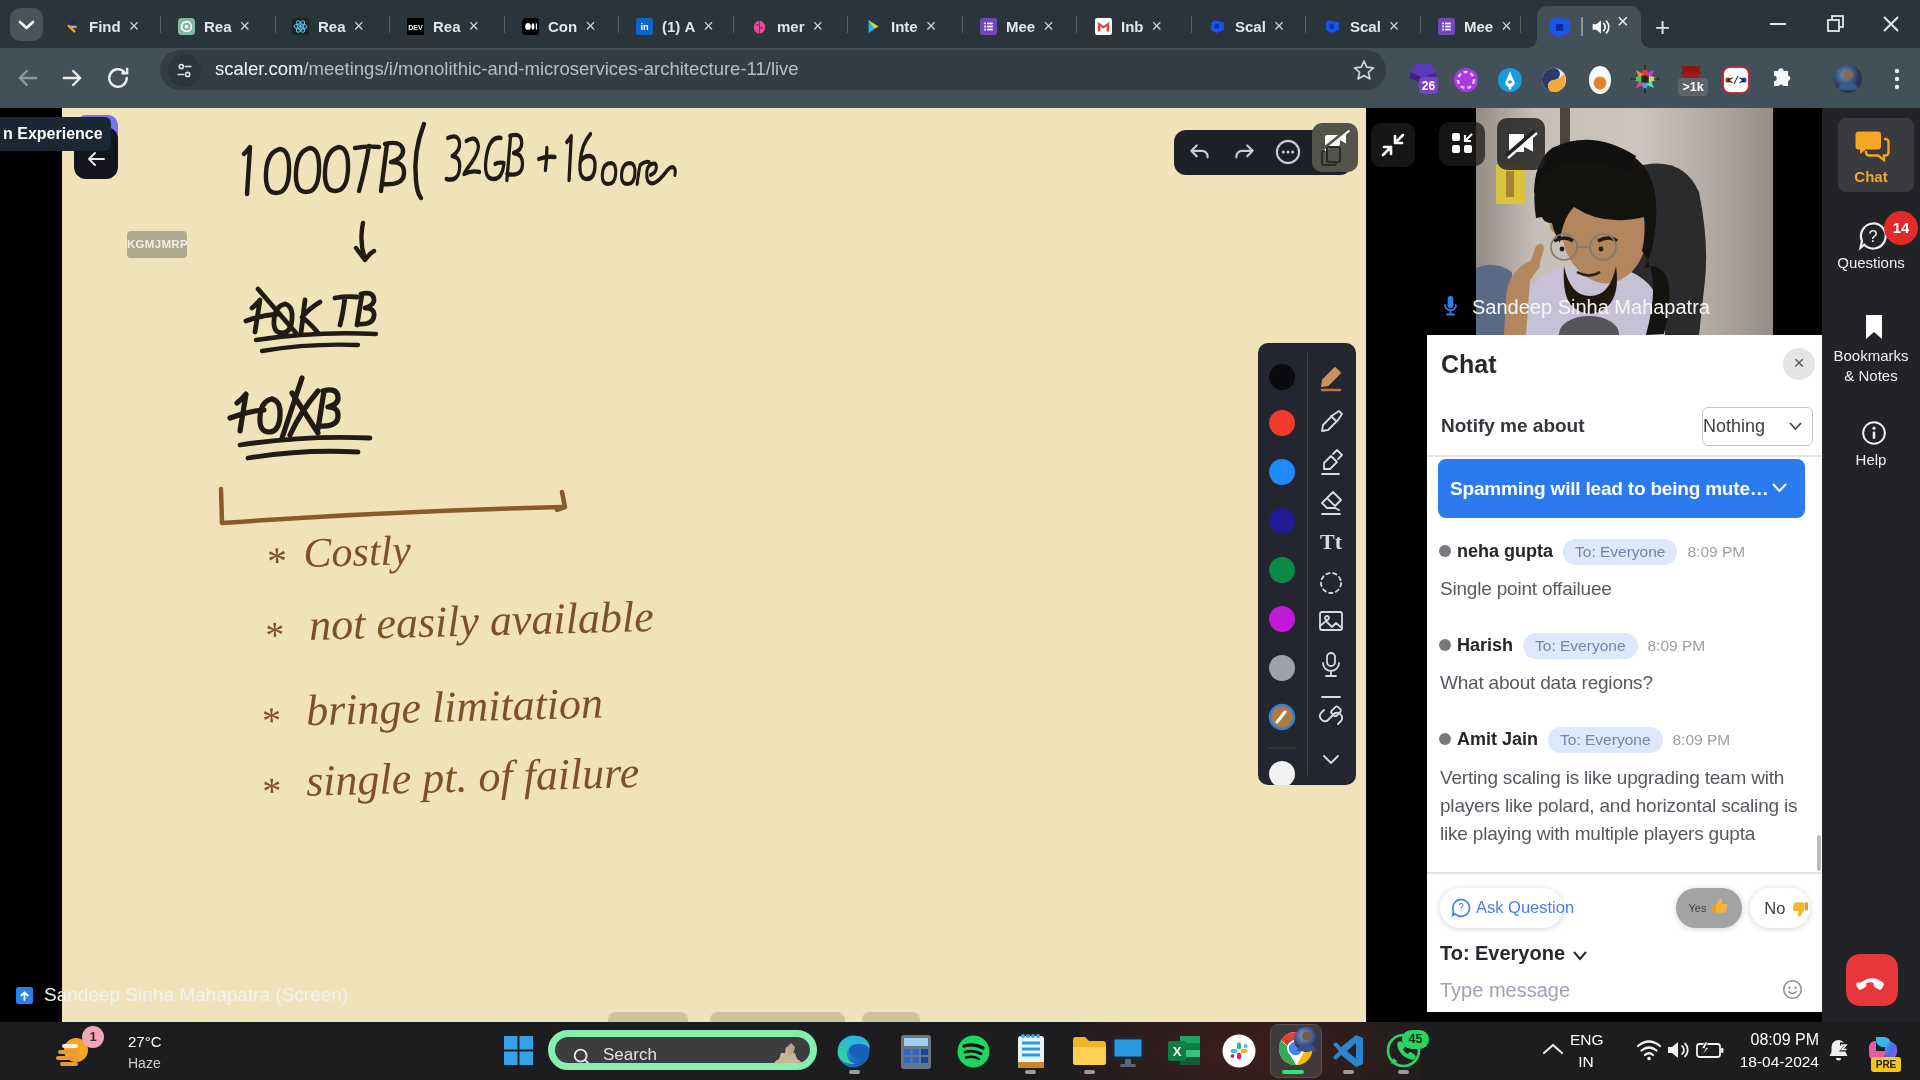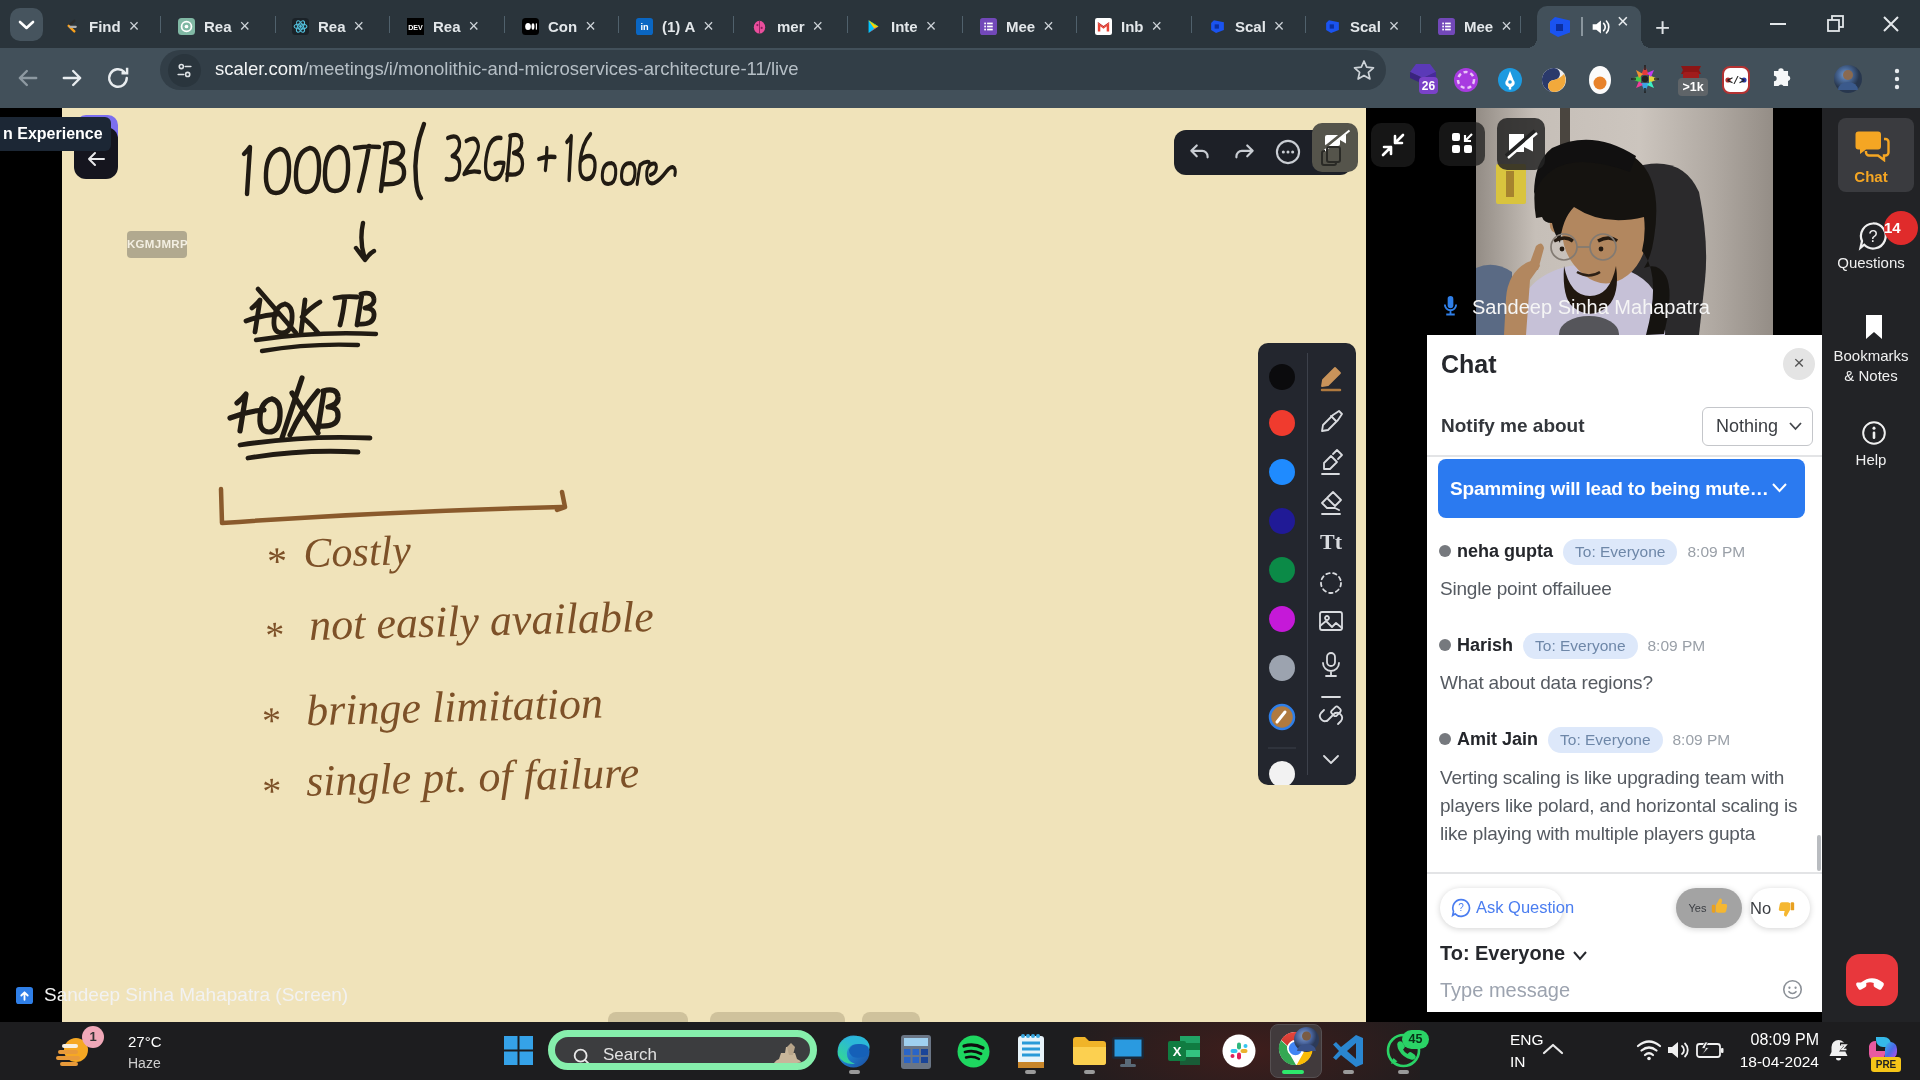--- a/index.html
+++ b/index.html
@@ -506,21 +506,21 @@
 <div class="abs" style="left:15px;top:186px"><svg width="17" height="24" viewBox="0 0 24 32">
         <rect x="8" y="2" width="8" height="17" rx="4" fill="#2f7fe8"></rect>
         <path d="M4 14 a8 8 0 0 0 16 0 M12 22 v6 M6 28 h12" stroke="#2f7fe8" stroke-width="2.6" fill="none"></path>
       </svg></div>
 <div class="abs" style="left:45px;top:188px;color:#f5f5f5;font-size:20px">Sandeep Sinha Mahapatra</div>
 </div>
 <div id="chat">
 <div class="abs" style="left:14px;top:15px;font-size:25px;font-weight:bold;color:#26282d">Chat</div>
 <div class="abs" style="left:356px;top:13px;width:32px;height:32px;border-radius:50%;background:#e4e4e4;color:#555;text-align:center;line-height:30px;font-size:19px">×</div>
 <div class="abs" style="left:14px;top:80px;font-size:19px;font-weight:bold;color:#33363b">Notify me about</div>
-<div class="abs" style="left:275px;top:72px;width:111px;height:39px;border:1.5px solid #c4c6ca;border-radius:6px;color:#3a3d42;font-size:18px;line-height:37px;padding-left:13px">Nothing<svg class="abs" style="right:10px;top:14px" width="13" height="10">
+<div class="abs" style="left:275px;top:72px;width:111px;height:39px;border:1.5px solid #c4c6ca;border-radius:6px;color:#3a3d42;font-size:18px;line-height:37px;">Nothing<svg class="abs" style="right:10px;top:14px" width="13" height="10">
         <path d="M1 1 L6.5 7 L12 1" stroke="#44474c" stroke-width="1.8" fill="none"></path>
       </svg></div>
 <div class="abs" style="left:0;top:120px;width:395px;height:1.5px;background:#e3e4e6"></div>
 <div class="abs" style="left:11px;top:124px;width:367px;height:59px;background:#2b7af0;border-radius:8px;color:#fff;font-size:19px;font-weight:bold;line-height:59px;padding-left:12px;letter-spacing:-.2px;white-space:nowrap">Spamming will lead to being mute…<svg class="abs" style="right:18px;top:24px" width="15" height="11">
         <path d="M1 1 L7.5 8 L14 1" stroke="#fff" stroke-width="2" fill="none"></path>
       </svg></div>
 <div class="abs" style="left:12px;top:204px"><span style="display:inline-block;width:12px;height:12px;border-radius:50%;background:#76797e;margin-right:6px"></span><span class="chatname">neha gupta</span><span class="pill">To: Everyone</span><span class="msgtime">8:09 PM</span></div>
 <div class="abs msgtxt" style="left:13px;top:243px">Single point offailuee</div>
 <div class="abs" style="left:12px;top:298px"><span style="display:inline-block;width:12px;height:12px;border-radius:50%;background:#76797e;margin-right:6px"></span><span class="chatname">Harish</span><span class="pill">To: Everyone</span><span class="msgtime">8:09 PM</span></div>
 <div class="abs msgtxt" style="left:13px;top:337px">What about data regions?</div>
@@ -534,21 +534,21 @@
   <svg class="abs" style="left:11px;top:10px" width="20" height="20" viewBox="0 0 24 24">
         <path d="M12 2 a10 10 0 1 1 -7 17 l-3 2 l1 -5 a10 10 0 0 1 9 -14" fill="none" stroke="#4a7df0" stroke-width="2"></path>
         <text x="12" y="16" font-size="12" fill="#4a7df0" text-anchor="middle" font-family="Liberation Sans">?</text>
       </svg>
   <span class="abs" style="left:36px;top:10px;color:#4a7df0;font-size:16.5px;white-space:nowrap">Ask Question</span>
 </div>
 <div class="abs" style="left:249px;top:553px;width:66px;height:40px;background:#a3a3a3;border-radius:20px;box-shadow:0 1px 6px rgba(0,0,0,.18);text-align:center;line-height:40px;font-size:11px;color:#3a3d42">Yes <svg width="20" height="20" viewBox="0 0 24 24" style="vertical-align:-4px">
         <path d="M7 11 l4 -7 q.5 -1.5 2 -1 q1.8 .8 1.4 3 l-.8 3.6 h5 q2.4 0 2 2.4 l-1.2 6 q-.4 2 -2.4 2 h-7 q-1.4 0 -3 -1.2 Z" fill="#f5b731"></path>
         <rect x="2.2" y="10.4" width="4.2" height="9.6" rx="1.4" fill="#e8a020"></rect>
       </svg></div>
-<div class="abs" style="left:323px;top:553px;width:60px;height:40px;background:#fff;border-radius:20px;box-shadow:0 1px 6px rgba(0,0,0,.18);text-align:left;line-height:40px;font-size:16.5px;color:#3a3d42">No <svg width="20" height="20" viewBox="0 0 24 24" style="vertical-align:-5px;transform:rotate(180deg)">
+<div class="abs" style="left:323px;top:553px;width:60px;height:40px;background:#fff;border-radius:20px;box-shadow:0 1px 6px rgba(0,0,0,.18);text-align:right;line-height:40px;font-size:16.5px;color:#3a3d42">No <svg width="20" height="20" viewBox="0 0 24 24" style="vertical-align:-5px;transform:rotate(180deg)">
         <path d="M7 11 l4 -7 q.5 -1.5 2 -1 q1.8 .8 1.4 3 l-.8 3.6 h5 q2.4 0 2 2.4 l-1.2 6 q-.4 2 -2.4 2 h-7 q-1.4 0 -3 -1.2 Z" fill="#f5b731"></path>
         <rect x="2.2" y="10.4" width="4.2" height="9.6" rx="1.4" fill="#e8a020"></rect>
       </svg></div>
 <div class="abs" style="left:13px;top:607px;font-size:20px;font-weight:bold;color:#26282d">To:</div>
 <div class="abs" style="left:48px;top:607px;font-size:20px;font-weight:bold;color:#26282d">Everyone</div>
 <svg class="abs" style="left:146px;top:616px" width="14" height="10">
       <path d="M1 1 L7 8 L13 1" stroke="#26282d" stroke-width="2" fill="none"></path>
     </svg>
 <div class="abs" style="left:13px;top:644px;font-size:20px;color:#9ca3af">Type message</div>
 <svg class="abs" style="left:355px;top:644px" width="21" height="21" viewBox="0 0 24 24">
@@ -562,21 +562,21 @@
 <div class="abs" style="left:16px;top:10px;width:76px;height:74px;background:#3a3b3f;border-radius:8px"></div>
 <svg class="abs" style="left:32px;top:20px" width="36" height="34" viewBox="0 0 24 22">
       <path d="M3 2 h13 a2 2 0 0 1 2 2 v8 a2 2 0 0 1 -2 2 h-8 l-4 3 v-3 h-1 a2 2 0 0 1 -2 -2 v-8 a2 2 0 0 1 2 -2" fill="#f5a623"></path>
       <path d="M20 7 h1 a2 2 0 0 1 2 2 v7 a2 2 0 0 1 -2 2 h-1 v3 l-4 -3 h-6 a2 2 0 0 1 -2 -2 v-1" fill="none" stroke="#f5a623" stroke-width="1.6"></path>
     </svg>
 <div class="sbitem" style="left:0;top:60px;color:#f5a623;font-weight:bold">Chat</div>
 <svg class="abs" style="left:36px;top:113px" width="30" height="30" viewBox="0 0 24 24">
       <path d="M12 2 a10 10 0 1 1 -7 17 l-3 2.5 l1.2 -5.5 a10 10 0 0 1 8.8 -14" fill="none" stroke="#f0f0f0" stroke-width="1.8"></path>
       <text x="12" y="16.5" font-size="13" fill="#f0f0f0" text-anchor="middle" font-family="Liberation Sans">?</text>
     </svg>
-<div class="abs" style="left:62px;top:103px;width:34px;height:34px;border-radius:50%;background:#e02b2b;color:#fff;font-size:15px;font-weight:bold;line-height:34px">14</div>
+<div class="abs" style="left:62px;top:103px;width:34px;height:34px;border-radius:50%;background:#e02b2b;color:#fff;font-size:15px;font-weight:bold;text-align:center;line-height:34px">14</div>
 <div class="sbitem" style="left:0;top:146px">Questions</div>
 <svg class="abs" style="left:40px;top:205px" width="24" height="28" viewBox="0 0 24 28">
       <path d="M4 2 h16 v24 l-8 -7 l-8 7 Z" fill="#fff"></path>
     </svg>
 <div class="sbitem" style="left:0;top:238px;line-height:20px">Bookmarks<br>&amp; Notes</div>
 <svg class="abs" style="left:39px;top:312px" width="26" height="26" viewBox="0 0 24 24">
       <circle cx="12" cy="12" r="10" fill="none" stroke="#f0f0f0" stroke-width="1.8"></circle>
       <circle cx="12" cy="7.5" r="1.4" fill="#f0f0f0"></circle>
       <rect x="10.8" y="10.5" width="2.4" height="7" rx="1.2" fill="#f0f0f0"></rect>
     </svg>
@@ -732,21 +732,21 @@
     </svg>
 <div class="abs" style="left:1402px;top:8px;width:27px;height:19px;border-radius:10px;background:#2ad366;color:#083318;font-size:12.5px;font-weight:bold;text-align:center;line-height:19px">45</div>
 <div class="abs" style="left:849px;top:48px;width:11px;height:3.5px;border-radius:2px;background:#9a9a9a"></div>
 <div class="abs" style="left:1025px;top:48px;width:11px;height:3.5px;border-radius:2px;background:#9a9a9a"></div>
 <div class="abs" style="left:1084px;top:48px;width:11px;height:3.5px;border-radius:2px;background:#9a9a9a"></div>
 <div class="abs" style="left:1343px;top:48px;width:11px;height:3.5px;border-radius:2px;background:#9a9a9a"></div>
 <div class="abs" style="left:1398px;top:48px;width:11px;height:3.5px;border-radius:2px;background:#9a9a9a"></div>
 <svg class="abs" style="left:1542px;top:20px" width="22" height="16">
       <path d="M2 11 L11 3 L20 11" stroke="#e8e8e8" stroke-width="2.2" fill="none" stroke-linecap="round" stroke-linejoin="round"></path>
     </svg>
-<div class="abs" style="left:1510px;top:7px;width:32px;color:#fff;font-size:15.5px;line-height:22px">ENG<br>IN</div>
+<div class="abs" style="left:1570px;top:7px;width:32px;text-align:center;color:#fff;font-size:15.5px;line-height:22px">ENG<br>IN</div>
 <svg class="abs" style="left:1636px;top:17px" width="26" height="22" viewBox="0 0 26 22">
       <g stroke="#f0f0f0" fill="none" stroke-linecap="round">
         <path d="M2 7 q11 -9 22 0" stroke-width="2.2"></path>
         <path d="M5.5 11.5 q7.5 -6 15 0" stroke-width="2.2"></path>
         <path d="M9 16 q4 -3.5 8 0" stroke-width="2.2"></path>
       </g>
       <circle cx="13" cy="19.5" r="1.8" fill="#f0f0f0"></circle>
     </svg>
 <svg class="abs" style="left:1666px;top:17px" width="26" height="22" viewBox="0 0 26 22">
       <path d="M2 8 h4 l6 -5 v16 l-6 -5 h-4 z" fill="#f0f0f0"></path>

